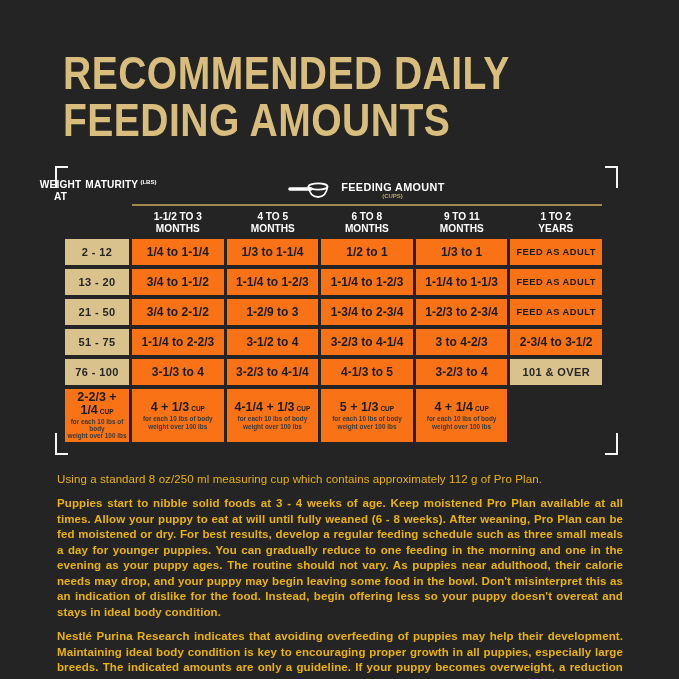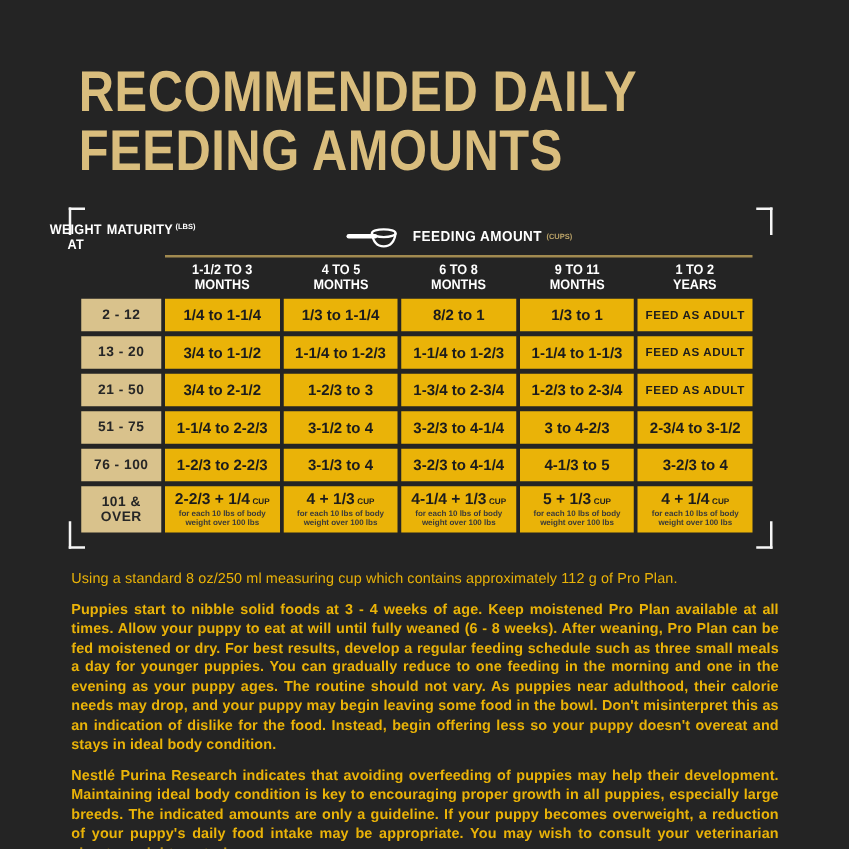--- a/index.html
+++ b/index.html
@@ -38,35 +38,35 @@
   .thead { display: flex; align-items: stretch; }
   .thead-weight {
     flex: none; width: 64px;
     display: flex; flex-direction: row; justify-content: center; align-items: flex-start;
     color: #fff; text-align: center;
   }
   .thead-weight .wline { font-size: 11px; font-weight: 700; line-height: 12px; letter-spacing: 0.2px; transform: scaleX(0.92); }
   .thead-weight .wunit { font-size: 6px; font-weight: 700; margin-top: 1px; }
   .thead-feed { flex: 1; margin-left: 3px; }
   .feed-title-row { display: flex; justify-content: center; align-items: center; gap: 7px; height: 24px; }
-  .feed-title-text { display: flex; flex-direction: row; align-items: center; justify-content: flex-end; }
+  .feed-title-text { display: flex; flex-direction: column; align-items: center; justify-content: flex-end; }
   .feed-label { font-size: 11.5px; font-weight: 700; color: #fff; letter-spacing: 0.4px; transform: scaleX(0.94); }
   .feed-unit { font-size: 6px; font-weight: 700; color: #bca468; margin-top: 0px; }
   .gold-line { height: 2px; background: #a18a50; margin: 2px 0 5px; }
   .month-row { display: grid; grid-template-columns: repeat(5, 1fr); column-gap: 3px; }
   .month {
     text-align: center; color: #fff; font-weight: 700;
     font-size: 11px; line-height: 11.5px; transform: scaleX(0.92);
     padding-bottom: 5px;
   }
 
   
   .tbody { display: grid; grid-template-columns: 64px repeat(5, 1fr); gap: 4px 3px; }
   .cell {
-    background: #eab308; min-height: 26px;
+    background: #f97316; min-height: 26px;
     display: flex; align-items: center; justify-content: center;
     font-size: 12px; font-weight: 600; color: #1c1c1c;
     text-align: center;
   }
   .cell.weight { background: #d9c28c; font-size: 11px; letter-spacing: 0.4px; color: #262626; }
   .cell.adult { font-size: 9.3px; letter-spacing: 0.5px; }
   .cell.over { flex-direction: column; min-height: 33px; padding: 2px 0; line-height: 1; }
   .over-val { font-size: 12.5px; font-weight: 700; text-align: center; }
   .over-cup { font-size: 6.5px; font-weight: 700; margin-left: 2px; }
   .over-note { font-size: 6.4px; line-height: 7.2px; font-weight: 600; color: #3a3a3a; }
@@ -123,47 +123,46 @@
           <div class="month"><span>1 TO 2</span><br><span>YEARS</span></div>
         </div>
       </div>
     </div>
 
     <div class="tbody">
 
       <div class="cell weight">2 - 12</div>
       <div class="cell">1/4 to 1-1/4</div>
       <div class="cell">1/3 to 1-1/4</div>
-      <div class="cell">8/2 to 1</div>
+      <div class="cell">1/2 to 1</div>
       <div class="cell">1/3 to 1</div>
       <div class="cell adult">FEED AS ADULT</div>
 
       <div class="cell weight">13 - 20</div>
       <div class="cell">3/4 to 1-1/2</div>
       <div class="cell">1-1/4 to 1-2/3</div>
       <div class="cell">1-1/4 to 1-2/3</div>
       <div class="cell">1-1/4 to 1-1/3</div>
       <div class="cell adult">FEED AS ADULT</div>
 
       <div class="cell weight">21 - 50</div>
       <div class="cell">3/4 to 2-1/2</div>
-      <div class="cell">1-2/3 to 3</div>
+      <div class="cell">1-2/9 to 3</div>
       <div class="cell">1-3/4 to 2-3/4</div>
       <div class="cell">1-2/3 to 2-3/4</div>
       <div class="cell adult">FEED AS ADULT</div>
 
       <div class="cell weight">51 - 75</div>
       <div class="cell">1-1/4 to 2-2/3</div>
       <div class="cell">3-1/2 to 4</div>
       <div class="cell">3-2/3 to 4-1/4</div>
       <div class="cell">3 to 4-2/3</div>
       <div class="cell">2-3/4 to 3-1/2</div>
 
       <div class="cell weight">76 - 100</div>
-      <div class="cell">1-2/3 to 2-2/3</div>
       <div class="cell">3-1/3 to 4</div>
       <div class="cell">3-2/3 to 4-1/4</div>
       <div class="cell">4-1/3 to 5</div>
       <div class="cell">3-2/3 to 4</div>
 
       <div class="cell weight">101 &amp; OVER</div>
       <div class="cell over">
         <div class="over-val-row"><span class="over-val">2-2/3 + 1/4</span><span class="over-cup">CUP</span></div>
         <div class="over-note">for each 10 lbs of body</div>
         <div class="over-note">weight over 100 lbs</div>

